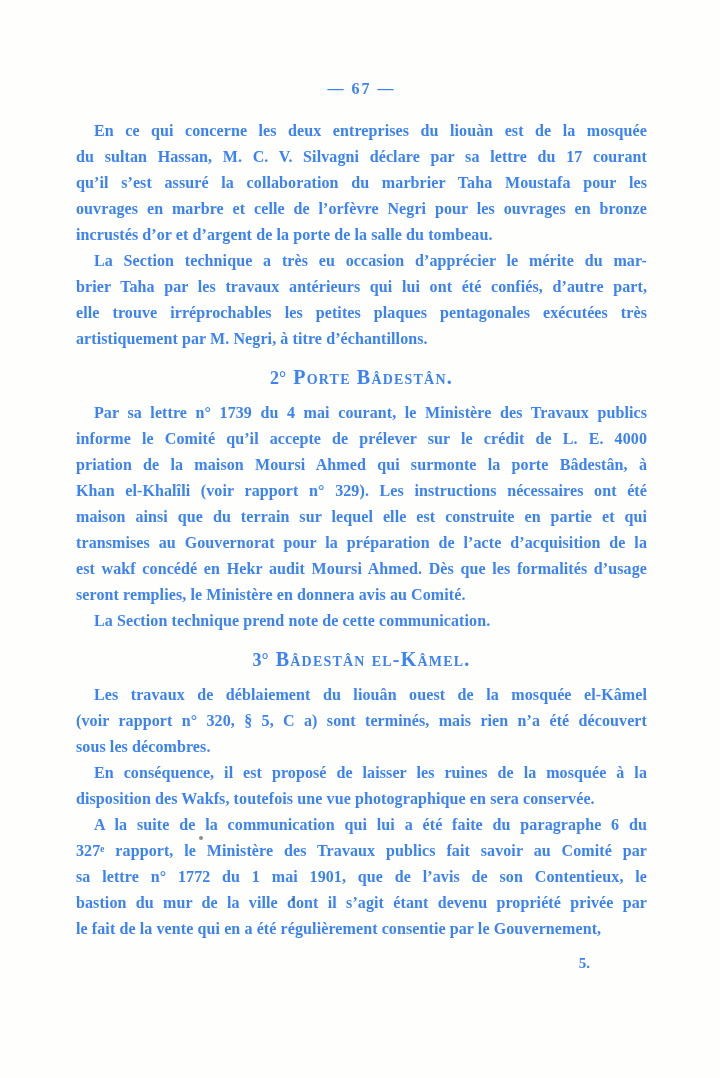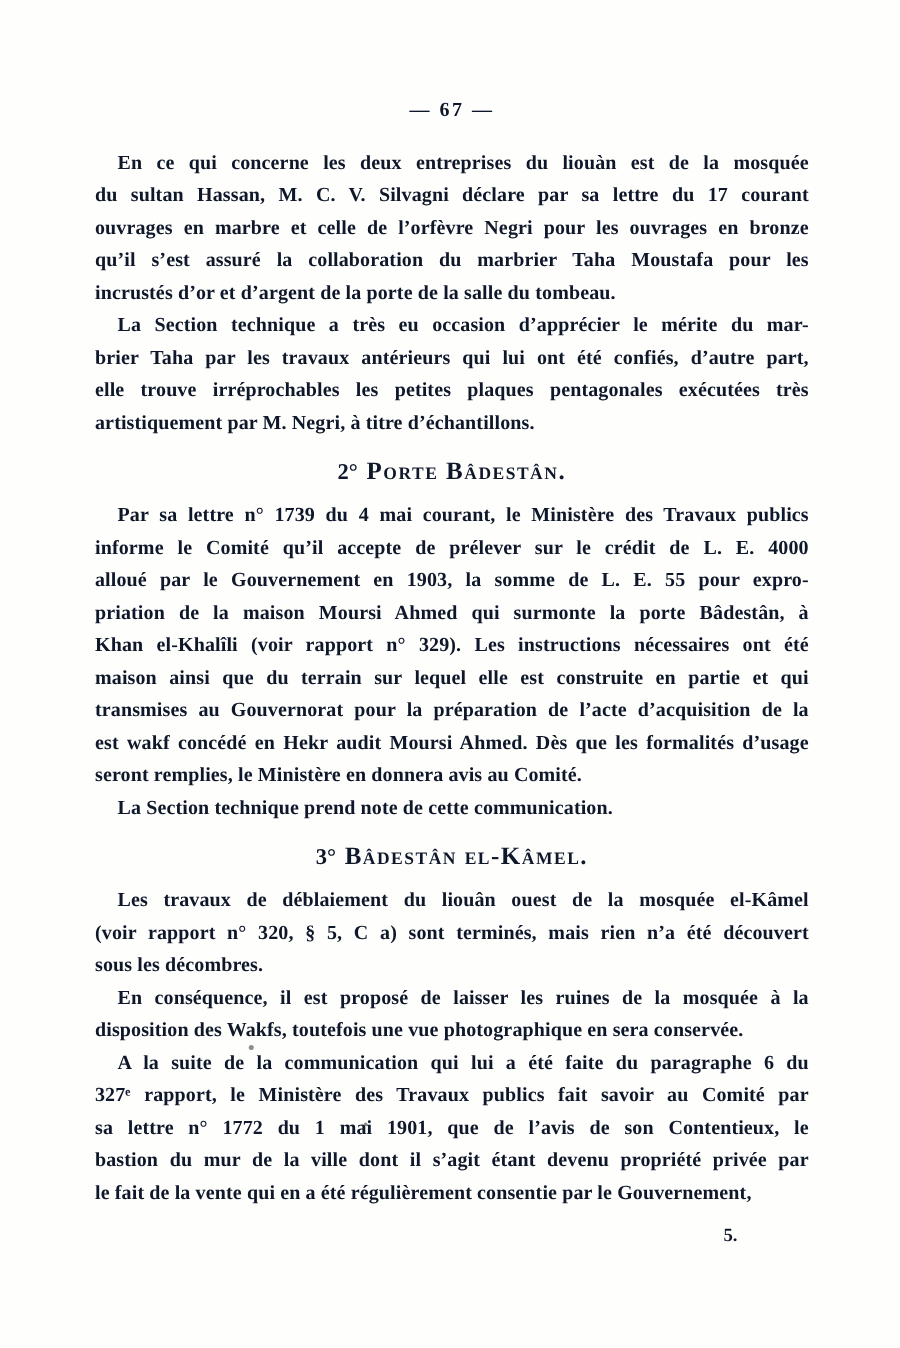--- a/index.html
+++ b/index.html
@@ -2,21 +2,21 @@
 <html><head>
 <meta charset="utf-8">
 <style>
   html, body { margin: 0; padding: 0; background: #ffffff; }
   .page {
     position: relative;
     width: 720px;
     height: 1078px;
     box-sizing: border-box;
     background: #fefefd;
-    color: #0f172a;
+    color: #3b82f6;
     font-family: "Liberation Serif", "DejaVu Serif", serif;
     font-weight: bold;
     padding: 76px 73px 0 76px;
     overflow: hidden;
   }
   .pagenum {
     text-align: center;
     font-size: 16px;
     line-height: 26px;
     letter-spacing: 2px;
@@ -53,40 +53,39 @@
 </head>
 <body>
 
 <div class="page">
 
   <div class="pagenum">— 67 —</div>
 
   <div class="para">
       <div class="line first">En ce qui concerne les deux entreprises du liouàn est de la mosquée</div>
       <div class="line">du sultan Hassan, M. C. V. Silvagni déclare par sa lettre du 17 courant</div>
+      <div class="line">qu’il s’est assuré la collaboration du marbrier Taha Moustafa pour les</div>
       <div class="line">ouvrages en marbre et celle de l’orfèvre Negri pour les ouvrages en bronze</div>
-      <div class="line">qu’il s’est assuré la collaboration du marbrier Taha Moustafa pour les</div>
       <div class="line last">incrustés d’or et d’argent de la porte de la salle du tombeau.</div>
     </div>
 
   <div class="para">
       <div class="line first">La Section technique a très eu occasion d’apprécier le mérite du mar-</div>
       <div class="line">brier Taha par les travaux antérieurs qui lui ont été confiés, d’autre part,</div>
       <div class="line">elle trouve irréprochables les petites plaques pentagonales exécutées très</div>
       <div class="line last">artistiquement par M. Negri, à titre d’échantillons.</div>
     </div>
 
   <div class="heading">
     <span class="hnum">2°</span><span class="hlabel">Porte Bâdestân.</span>
   </div>
 
   <div class="para">
       <div class="line first">Par sa lettre n° 1739 du 4 mai courant, le Ministère des Travaux publics</div>
       <div class="line">informe le Comité qu’il accepte de prélever sur le crédit de L. E. 4000</div>
-      <div class="line">alloué par le Gouvernement en 1903, la somme de L. E. 55 pour expro-</div>
       <div class="line">priation de la maison Moursi Ahmed qui surmonte la porte Bâdestân, à</div>
       <div class="line">Khan el-Khalîli (voir rapport n° 329). Les instructions nécessaires ont été</div>
       <div class="line">maison ainsi que du terrain sur lequel elle est construite en partie et qui</div>
       <div class="line">transmises au Gouvernorat pour la préparation de l’acte d’acquisition de la</div>
       <div class="line">est wakf concédé en Hekr audit Moursi Ahmed. Dès que les formalités d’usage</div>
       <div class="line last">seront remplies, le Ministère en donnera avis au Comité.</div>
     </div>
 
   <div class="para">
       <div class="line first last">La Section technique prend note de cette communication.</div>

